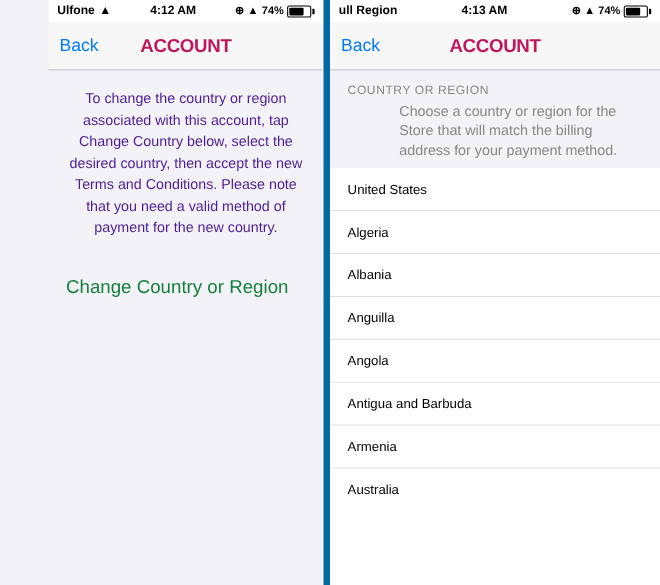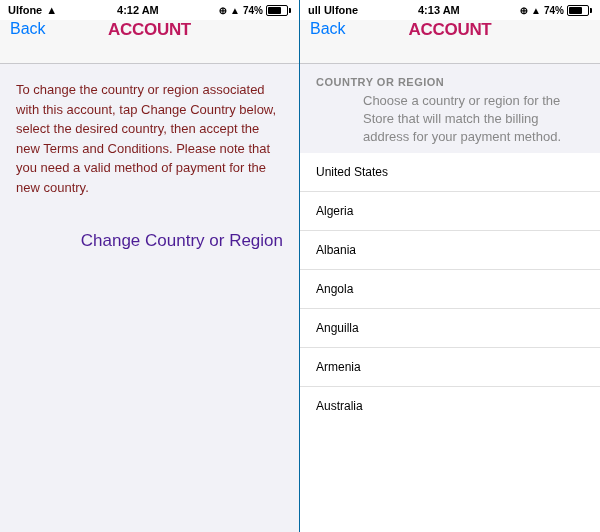--- a/index.html
+++ b/index.html
@@ -16,22 +16,23 @@
       background: #fff;
       overflow: hidden;
     }
 
     .phone-screen {
       width: 300px;
       height: 532px;
       background: #f2f2f7;
       display: flex;
       flex-direction: column;
-      border-right: 1px solid #0369a1;
+      border-right: 6px solid #0369a1;
       overflow: hidden;
+      padding-left: 44px;
     }
 
     .status-bar {
       height: 20px;
       background: #fff;
       display: flex;
       align-items: center;
       justify-content: space-between;
       padding: 0 8px;
       font-size: 11px;
@@ -50,21 +51,21 @@
       align-items: center;
       gap: 3px;
       font-size: 10px;
     }
 
     .nav-bar {
       height: 44px;
       background: #f7f7f7;
       border-bottom: 1px solid #c8c8cc;
       display: flex;
-      align-items: flex-start;
+      align-items: center;
       justify-content: center;
       position: relative;
     }
 
     .nav-title {
       font-size: 17px;
       font-weight: 600;
       color: #be185d;
       letter-spacing: -0.3px;
     }
@@ -83,33 +84,34 @@
       background: #f2f2f7;
     }
 
     .info-text-block {
       padding: 16px 16px 20px;
       background: #f2f2f7;
     }
 
     .info-text {
       font-size: 13px;
-      color: #7f1d1d;
+      color: #4c1d95;
       line-height: 1.5;
+      text-align: center;
     }
 
     .change-country-btn {
       background: #f2f2f7;
       padding: 14px 16px;
     }
 
     .change-country-link {
       font-size: 17px;
-      color: #4c1d95;
-      text-align: right;
+      color: #15803d;
+      text-align: left;
       display: block;
       cursor: pointer;
     }
 
     
     .phone-screen-right {
       width: 300px;
       height: 532px;
       background: #f2f2f7;
       display: flex;
@@ -120,21 +122,21 @@
     .section-header {
       padding: 12px 16px 6px;
       background: #f2f2f7;
     }
 
     .section-header-title {
       font-size: 11px;
       color: #888;
       text-transform: uppercase;
       letter-spacing: 0.5px;
-      font-weight: 700;
+      font-weight: 400;
     }
 
     .section-header-desc {
       font-size: 13px;
       color: #888;
       line-height: 1.4;
       margin-top: 4px;
       margin-left: 47px;
     }
 
@@ -230,21 +232,21 @@
       <span class="change-country-link">Change Country or Region</span>
     </div>
   </div>
 
 </div>
 
 <div class="phone-screen-right">
 
   <div class="status-bar">
     <div class="status-bar-left">
-      <span>ull Ulfone</span>
+      <span>ull Region</span>
     </div>
     <span>4:13 AM</span>
     <div class="status-bar-right">
       <span>⊕</span>
       <span>▲</span>
       <span>74%</span>
       <div class="battery">
         <div class="battery-body">
           <div class="battery-fill"></div>
         </div>
@@ -260,19 +262,20 @@
 
   <div class="section-header">
     <div class="section-header-title">COUNTRY OR REGION</div>
     <div class="section-header-desc">Choose a country or region for the Store that will match the billing address for your payment method.</div>
   </div>
 
   <div class="country-list" id="country-list">
   <div class="country-item first-country">United States</div>
       <div class="country-item">Algeria</div>
       <div class="country-item">Albania</div>
+      <div class="country-item">Anguilla</div>
       <div class="country-item">Angola</div>
-      <div class="country-item">Anguilla</div>
+      <div class="country-item">Antigua and Barbuda</div>
       <div class="country-item">Armenia</div>
       <div class="country-item">Australia</div>
     </div>
 
 </div>
 
 </body></html>

